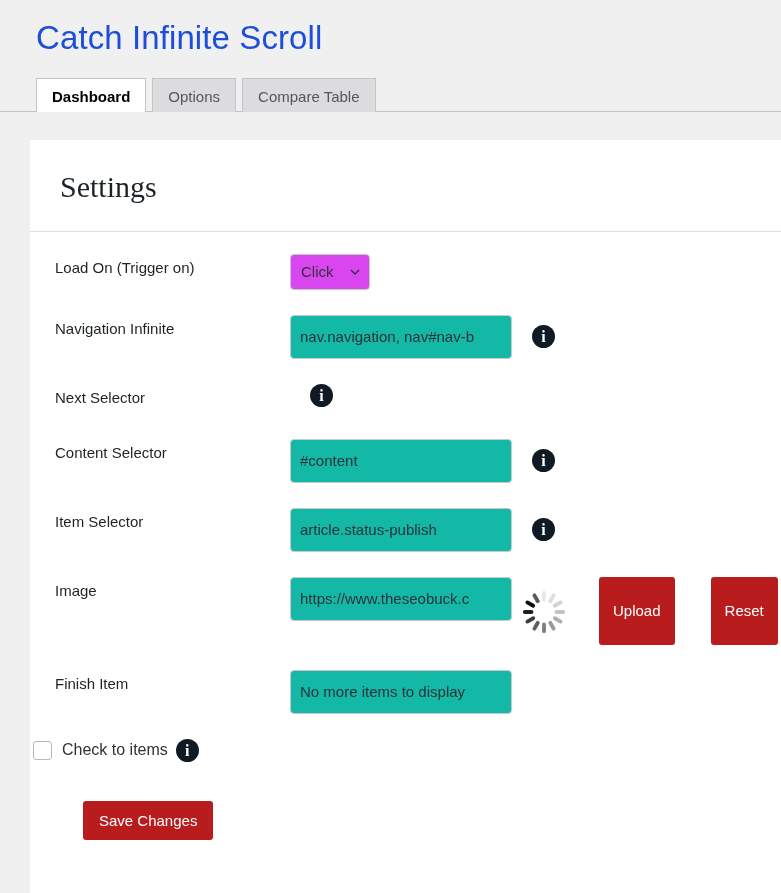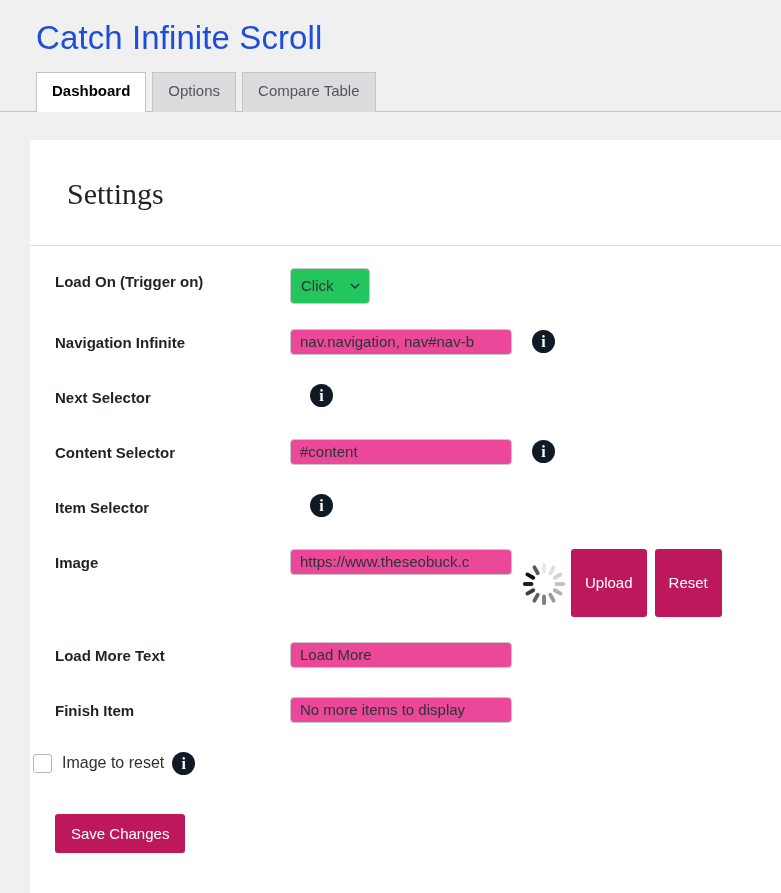--- a/index.html
+++ b/index.html
@@ -35,21 +35,21 @@
     padding: 0 0 0 36px;
     height: 38px;
     box-sizing: border-box;
     border-bottom: 1px solid #c3c4c7;
     display: flex;
     align-items: flex-end;
   }
   .tab {
     display: inline-block;
     box-sizing: border-box;
-    height: 40px;
+    height: 34px;
     line-height: 36px;
     padding: 0 15px;
     margin: 0 6px 0 0;
     font-size: 15px;
     border: 1px solid #c3c4c7;
     border-bottom: none;
     background: #dcdcde;
     color: #50575e;
     cursor: pointer;
     white-space: nowrap;
@@ -76,74 +76,74 @@
   }
   .card-header {
     padding: 27px 0 24px 25px;
     border-bottom: 1px solid #e0e0e0;
   }
   .card-title {
     font-family: "Liberation Serif", serif;
     font-size: 30px;
     font-weight: 400;
     color: #1d2327;
-    margin: 12px;
+    margin: 5px;
     line-height: 1;
   }
 
   
   .form {
     padding: 22px 0 0 0;
   }
   .row {
     display: flex;
     align-items: flex-start;
     min-height: 30px;
     margin-bottom: 25px;
   }
   .row-label {
     width: 260px;
     flex: 0 0 260px;
     padding-left: 25px;
     box-sizing: border-box;
     font-size: 15px;
-    font-weight: bold;
+    font-weight: normal;
     color: #1d2327;
     line-height: 28px;
   }
   .row-field {
     display: flex;
     align-items: center;
     flex-wrap: wrap;
   }
 
   
   .txt {
     box-sizing: border-box;
     width: 222px;
-    height: 26px;
+    height: 44px;
     padding: 4px 9px;
     font-size: 15px;
     font-family: "Liberation Sans", sans-serif;
     color: #2c3338;
     border: 1px solid #c9c9cc;
     border-radius: 4px;
-    background: #ec4899;
+    background: #14b8a6;
     outline: none;
   }
   .sel {
     box-sizing: border-box;
     height: 36px;
     padding: 0 30px 0 10px;
     font-size: 15px;
     font-family: "Liberation Sans", sans-serif;
     color: #2c3338;
     border: 1px solid #c9c9cc;
     border-radius: 4px;
-    background: #22c55e;
+    background: #d946ef;
     appearance: none;
     -webkit-appearance: none;
     outline: none;
     cursor: pointer;
   }
   .sel-wrap {
     position: relative;
     display: inline-block;
   }
   .sel-wrap .chev {
@@ -169,29 +169,30 @@
     line-height: 23px;
     text-align: center;
     margin-left: 20px;
     flex: 0 0 23px;
     user-select: none;
     cursor: pointer;
   }
 
   
   .btn-blue {
-    background: #be185d;
+    background: #b91c1c;
     color: #ffffff;
     border: none;
     border-radius: 3px;
     font-size: 15px;
     font-family: "Liberation Sans", sans-serif;
     padding: 8px 14px;
     cursor: pointer;
     line-height: 1.4;
+    margin-left: 28px;
   }
 
   
   .img-block { display: flex; flex-direction: row; }
   .spinner {
     width: 48px;
     height: 48px;
     margin: 11px 0 9px 8px;
   }
   .btn-row { display: flex; gap: 8px; margin-left: 3px; }
@@ -275,20 +276,21 @@
       <div class="row-label">Content Selector</div>
       <div class="row-field">
         <input class="txt" type="text" value="#content" style="">
         <span class="info-icon">i</span>
       </div>
     </div>
 
     <div class="row">
       <div class="row-label">Item Selector</div>
       <div class="row-field">
+        <input class="txt" type="text" value="article.status-publish" style="">
         <span class="info-icon">i</span>
       </div>
     </div>
 
     <div class="row">
       <div class="row-label">Image</div>
       <div class="img-block">
         <input class="txt" type="text" value="https://www.theseobuck.c" style="">
         <svg class="spinner" viewBox="0 0 100 100">
           <g>
@@ -306,38 +308,32 @@
             <rect x="46" y="6" width="8" height="22" rx="4" fill="#5a5a5a" transform="rotate(330 50 50)"></rect>
           </g>
         </svg>
         <div class="btn-row">
           <button class="btn-blue">Upload</button>
           <button class="btn-blue">Reset</button>
         </div>
       </div>
     </div>
 
-    <div class="row">
-      <div class="row-label">Load More Text</div>
-      <div class="row-field">
-        <input class="txt" type="text" value="Load More" style="">
-      </div>
-    </div>
 
     <div class="row">
       <div class="row-label">Finish Item</div>
       <div class="row-field">
         <input class="txt" type="text" value="No more items to display" style="">
       </div>
     </div>
 
     <div class="row">
       <div class="row-field cb-row">
         <input class="cb" type="checkbox" style="">
-        <span class="cb-label">Image to reset</span>
+        <span class="cb-label">Check to items</span>
         <span class="info-icon">i</span>
       </div>
     </div>
 
     <div class="save-row">
       <button class="btn-blue save-btn">Save Changes</button>
     </div>
 
   </div>
 </div>

